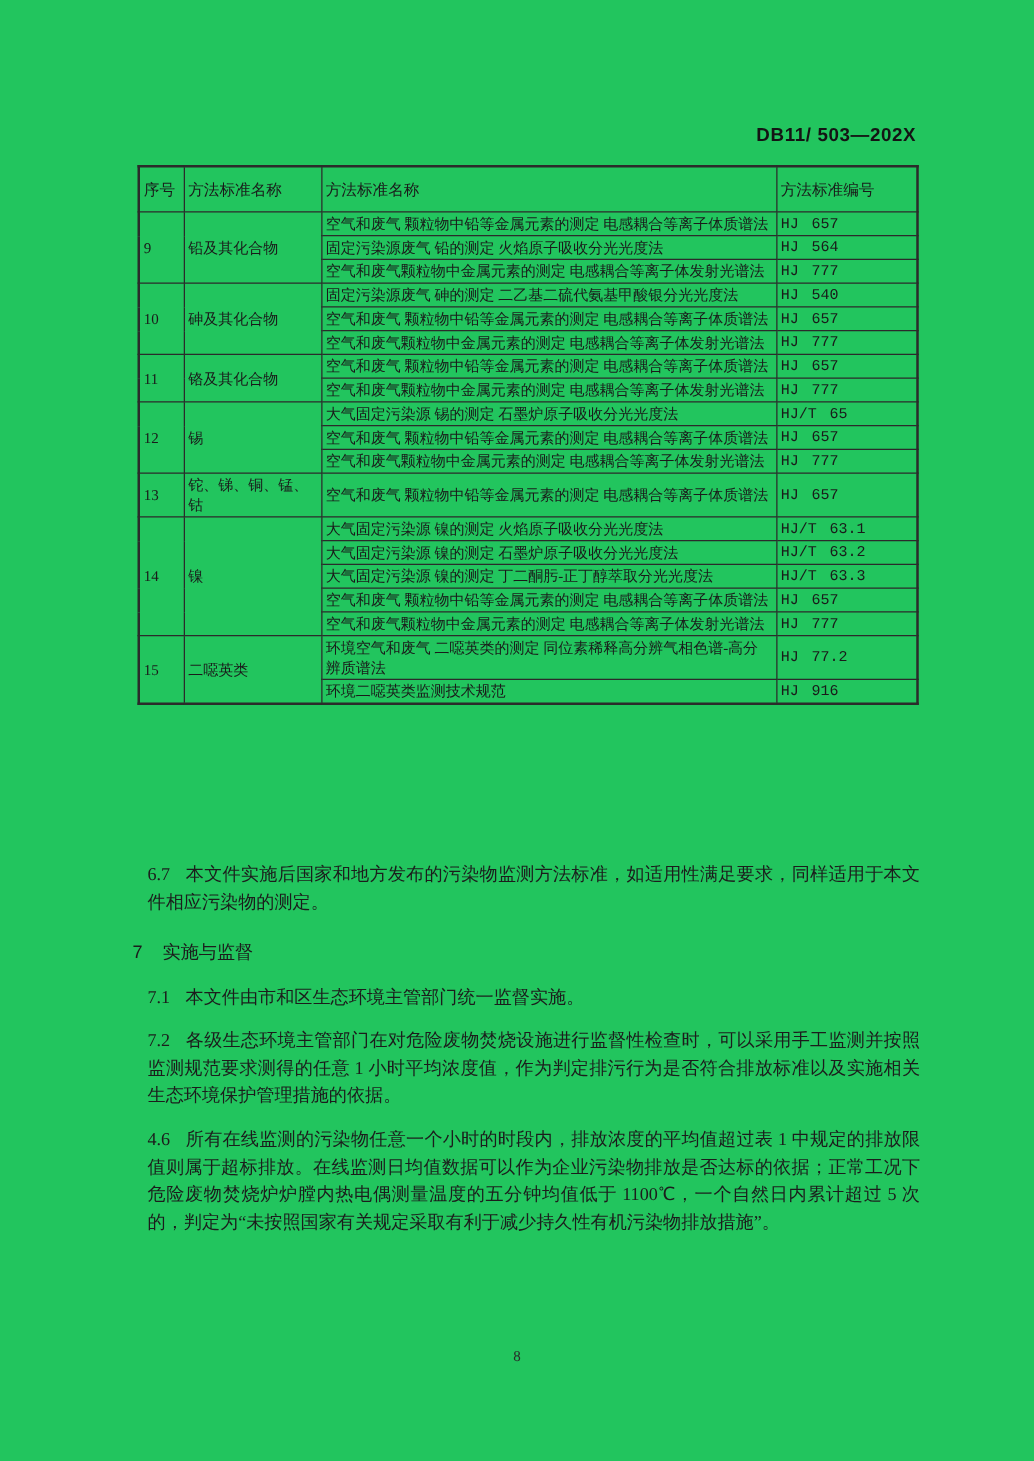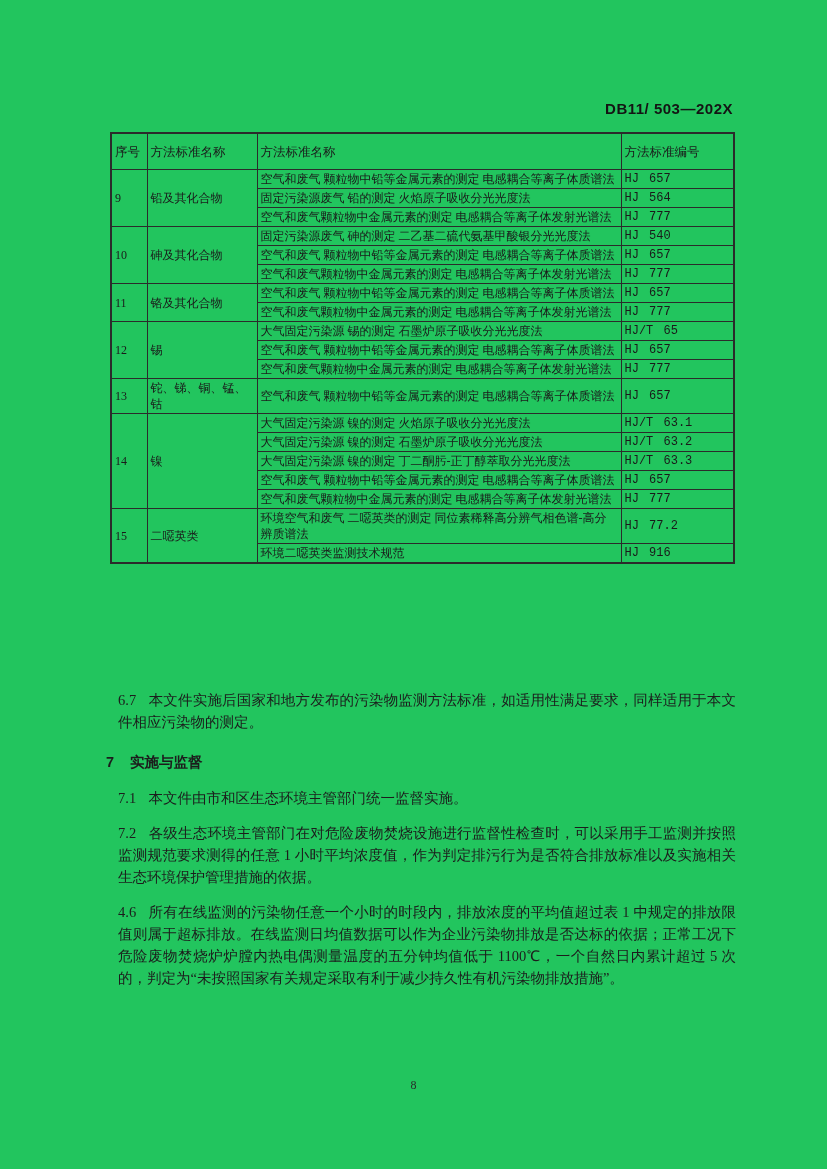--- a/index.html
+++ b/index.html
@@ -66,21 +66,21 @@
     left: 106px;
     width: 630px;
     font-size: 14.5px;
     line-height: 22px;
     text-align: justify;
   }
   .body-text p { margin: 0 0 13px 12px; }
   .pnum { margin-right: 0.85em; }
   .sec-heading {
     font-family: "Liberation Sans", sans-serif;
-    font-weight: bold;
+    font-weight: normal;
     font-size: 14.5px;
     margin: 18px 0 14px 0;
     text-align: left;
   }
   .sec-heading .pnum { margin-right: 1.1em; }
   .page-number {
     position: absolute;
     top: 1078px;
     left: 0;
     width: 100%;

